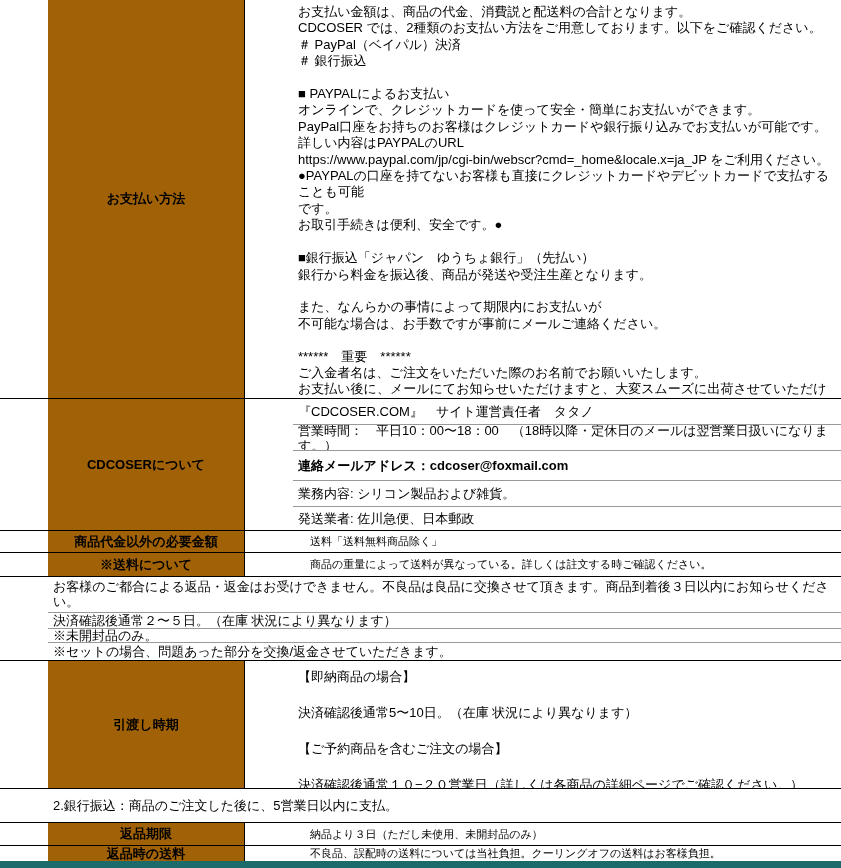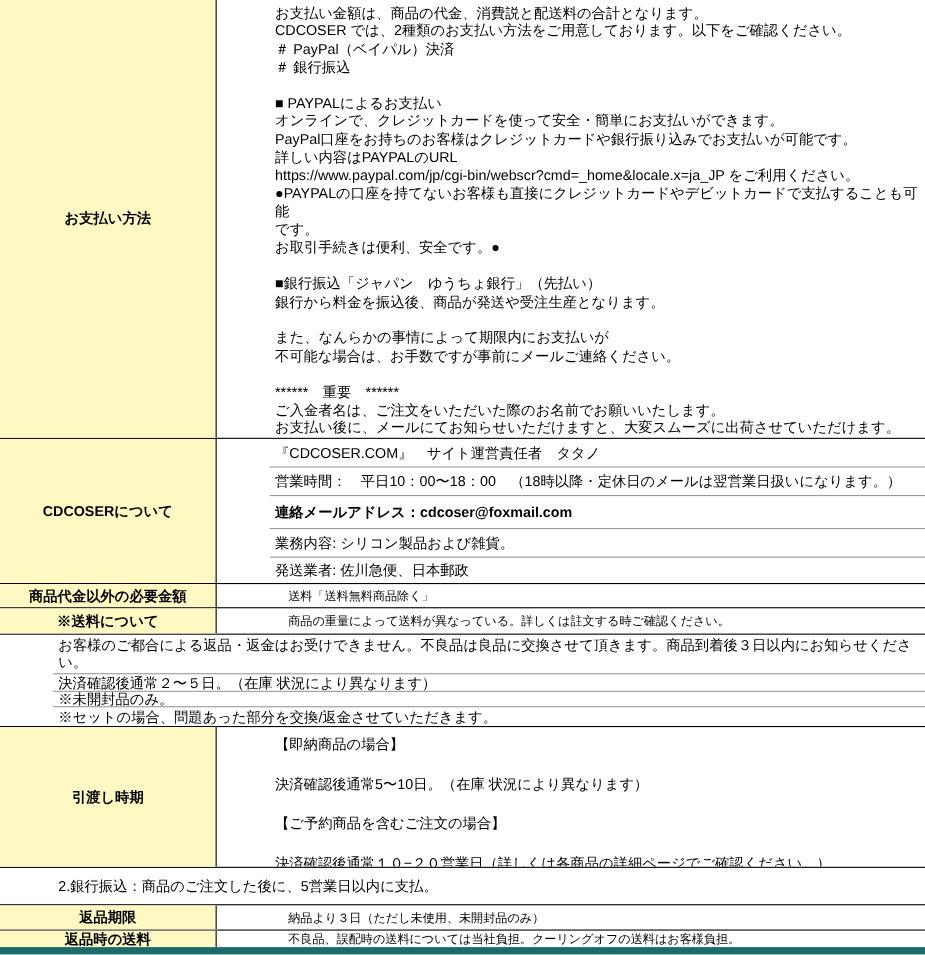--- a/index.html
+++ b/index.html
@@ -20,31 +20,32 @@
     box-sizing: border-box;
     border-top: 1px solid #000000;
     width: 841px;
     overflow: hidden;
   }
   .row.first { border-top: none; }
   .label {
     flex: 0 0 197px;
     width: 197px;
     box-sizing: border-box;
-    background: #fef9c3;
+    background: #a16207;
     border-right: 1px solid #000000;
     display: flex;
     align-items: center;
     justify-content: center;
     text-align: center;
     font-weight: bold;
     font-size: 13px;
     line-height: 16px;
     padding: 0 6px;
     overflow: hidden;
+    margin-left: 48px;
   }
   .content {
     flex: 1 1 auto;
     box-sizing: border-box;
     overflow: hidden;
     margin-left: 48px;
   }
   .text {
     padding: 4px 5px 2px 5px;
     font-size: 13px;

